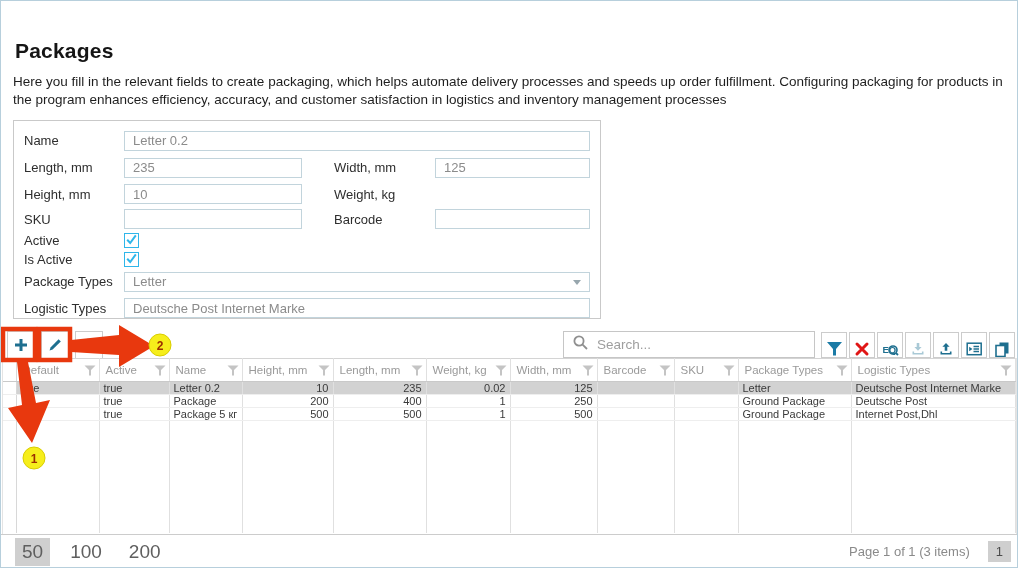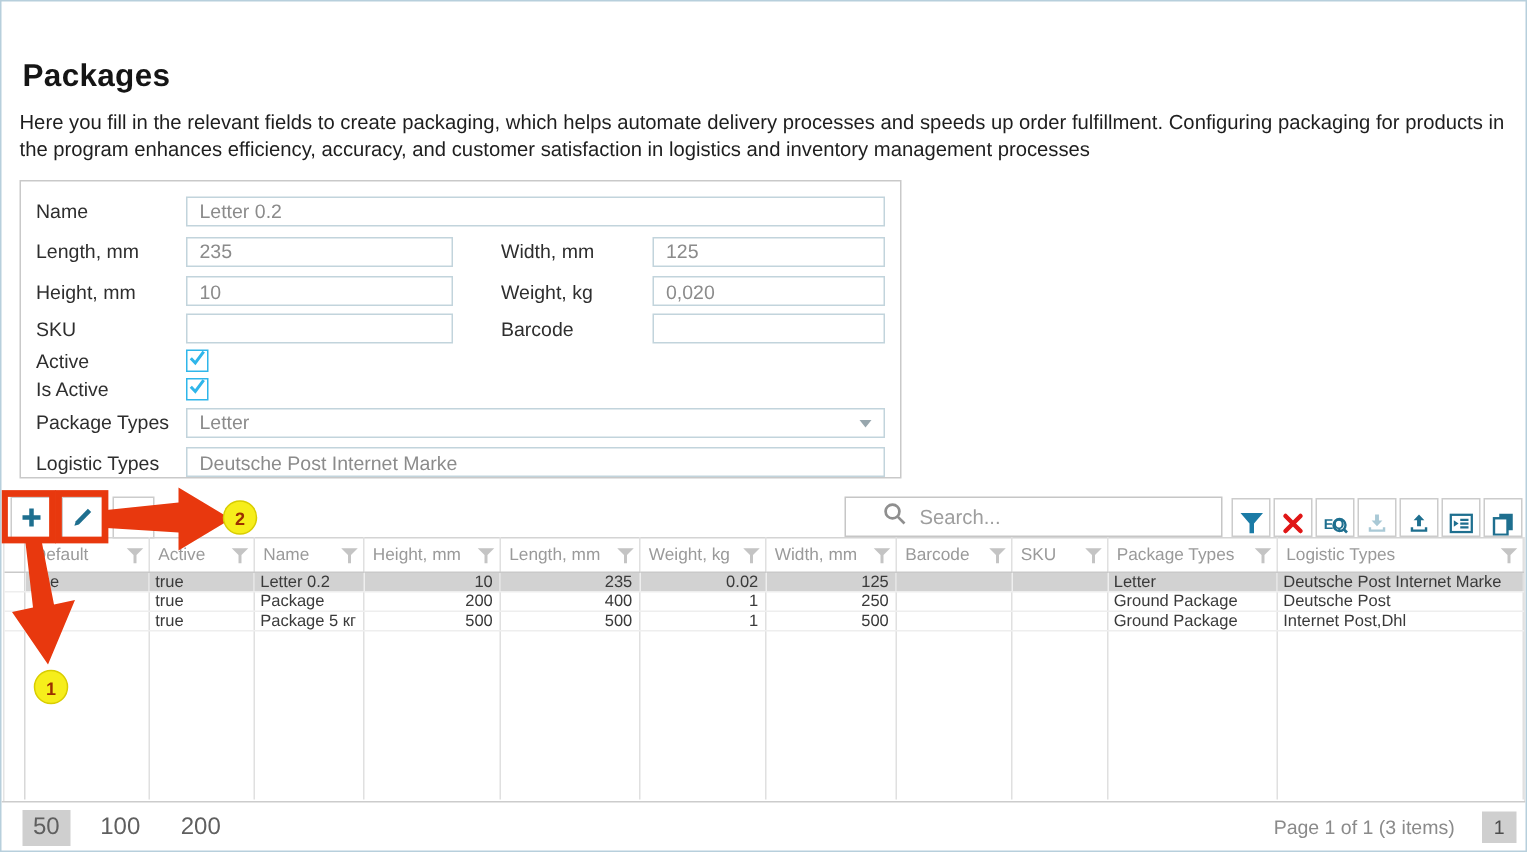--- a/index.html
+++ b/index.html
@@ -23,41 +23,41 @@
   .cbx { width:15px; height:15px; border:1.6px solid #2fb6ea; background:#fff; display:flex; align-items:center; justify-content:center; cursor:pointer; }
   .select-wrap { position:relative; grid-column:2/5; }
   .select-wrap .fi { padding-right:24px; }
   .chev { position:absolute; right:9px; top:8px; width:0; height:0; border-left:4.5px solid transparent; border-right:4.5px solid transparent; border-top:5px solid #97a6ad; }
 
   
   .toolbar { position:absolute; left:6px; top:329px; right:2px; height:29px; display:flex; align-items:center; }
   .tb-btn { width:28px; height:28px; border:1px solid #ccc; background:#fff; display:flex; align-items:center; justify-content:center; margin-right:6px; cursor:pointer; }
   .tb-ico { width:26px; height:26px; border:1px solid #ccc; background:#fff; display:flex; align-items:flex-end; justify-content:center; margin-left:2px; cursor:pointer; }
   .tb-spacer { flex:1; }
-  .searchbox { width:252px; height:27px; border:1px solid #c6c6c6; background:#fff; display:flex; align-items:center; padding:0 24px; margin-right:4px; }
+  .searchbox { width:252px; height:27px; border:1px solid #c6c6c6; background:#fff; display:flex; align-items:center; padding:0 8px; margin-right:4px; }
   .searchbox input { border:none; outline:none; flex:1; font-family:"Liberation Sans",sans-serif; font-size:13.5px; color:#555; margin-left:8px; }
   .searchbox input::placeholder { color:#9e9e9e; }
 
   
   .grid-area { position:absolute; left:1px; top:357px; width:1015px; height:176px; border-left:1px solid #e4e4e4; border-right:1px solid #e4e4e4; }
   table.grid { table-layout:fixed; width:100%; border-collapse:collapse; }
   .grid th { height:23px; border-top:1px solid #d4d4d4; border-bottom:1px solid #c9c9c9; border-right:1px solid #e0e0e0; font-weight:normal; padding:0; }
   .grid .hcell { display:flex; align-items:center; justify-content:space-between; padding:0 3px 0 6px; font-size:11.5px; color:#9a9a9a; white-space:nowrap; overflow:hidden; }
   .grid td { height:13px; font-size:11px; color:#3a3a3a; border-right:1px solid #e0e0e0; border-bottom:1px solid #eee; padding:0 4px; white-space:nowrap; overflow:hidden; vertical-align:middle; }
   .grid tr.selected td:not(.indicator) { background:#d2d2d2; }
   .grid td.indicator, .grid th.indicator { border-right:1px solid #d8d8d8; }
   .grid tr.filler td { border-bottom:none; }
   col.c-indicator{width:13px} col.c-default{width:83px} col.c-active{width:70px} col.c-name{width:73px}
   col.c-height{width:91px} col.c-length{width:93px} col.c-weight{width:84px} col.c-width{width:87px}
   col.c-barcode{width:77px} col.c-sku{width:64px} col.c-package_types{width:113px} col.c-logistic_types{width:auto}
   td.c-height, td.c-length, td.c-weight, td.c-width { text-align:right; }
 
   
   .footer { position:absolute; left:0; top:533px; width:1016px; height:34px; border-top:1px solid #ccc; display:flex; align-items:center; padding:0 6px 0 14px; }
-  .psize { font-size:16px; color:#5f5f5f; padding:3px 7px; margin-right:13px; cursor:pointer; }
+  .psize { font-size:19px; color:#5f5f5f; padding:3px 7px; margin-right:13px; cursor:pointer; }
   .psize.sel { background:#cfcfcf; }
   .footer .fspace { flex:1; }
   .pageinfo { font-size:13px; color:#8a8a8a; margin-right:18px; }
   .pagebtn { font-size:13px; color:#4c4c4c; background:#cfcfcf; padding:3px 8px; cursor:pointer; }
 
   
   .annotations { position:absolute; left:0; top:0; width:1018px; height:568px; pointer-events:none; }
 </style>
 </head>
 <body>
@@ -75,21 +75,20 @@
     <div class="frow r-length">
       <div class="flabel">Length, mm</div>
       <input class="fi" type="text" value="235" style="">
       <div class="flabel2">Width, mm</div>
       <input class="fi" type="text" value="125" style="">
     </div>
     <div class="frow r-height">
       <div class="flabel">Height, mm</div>
       <input class="fi" type="text" value="10" style="">
       <div class="flabel2">Weight, kg</div>
-      <input class="fi" type="text" value="0,020" style="">
     </div>
     <div class="frow r-sku">
       <div class="flabel">SKU</div>
       <input class="fi" type="text" value="" style="">
       <div class="flabel2">Barcode</div>
       <input class="fi" type="text" value="" style="">
     </div>
     <div class="frow r-active">
       <div class="flabel">Active</div>
       <div class="cbx">

